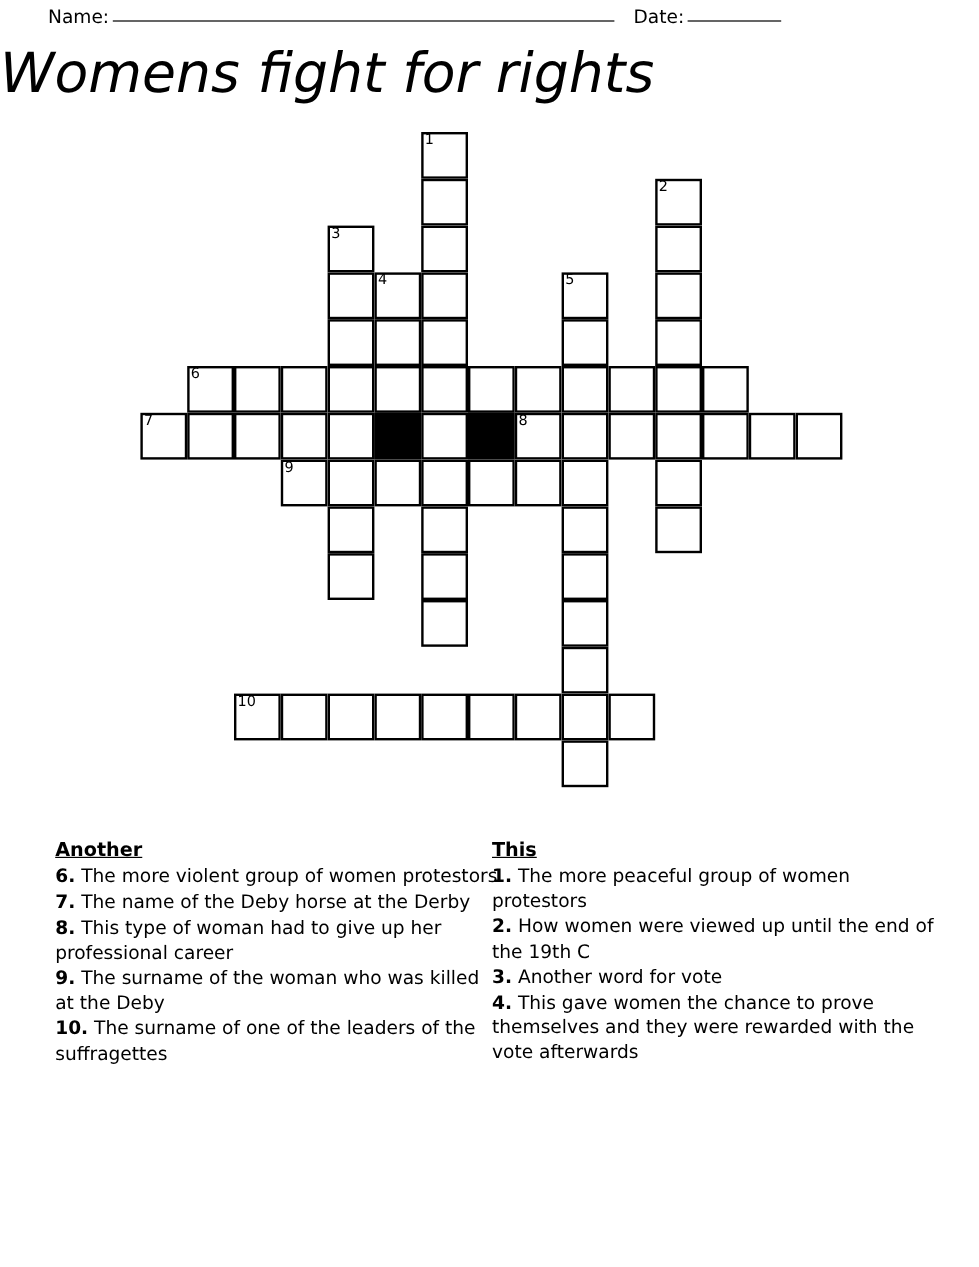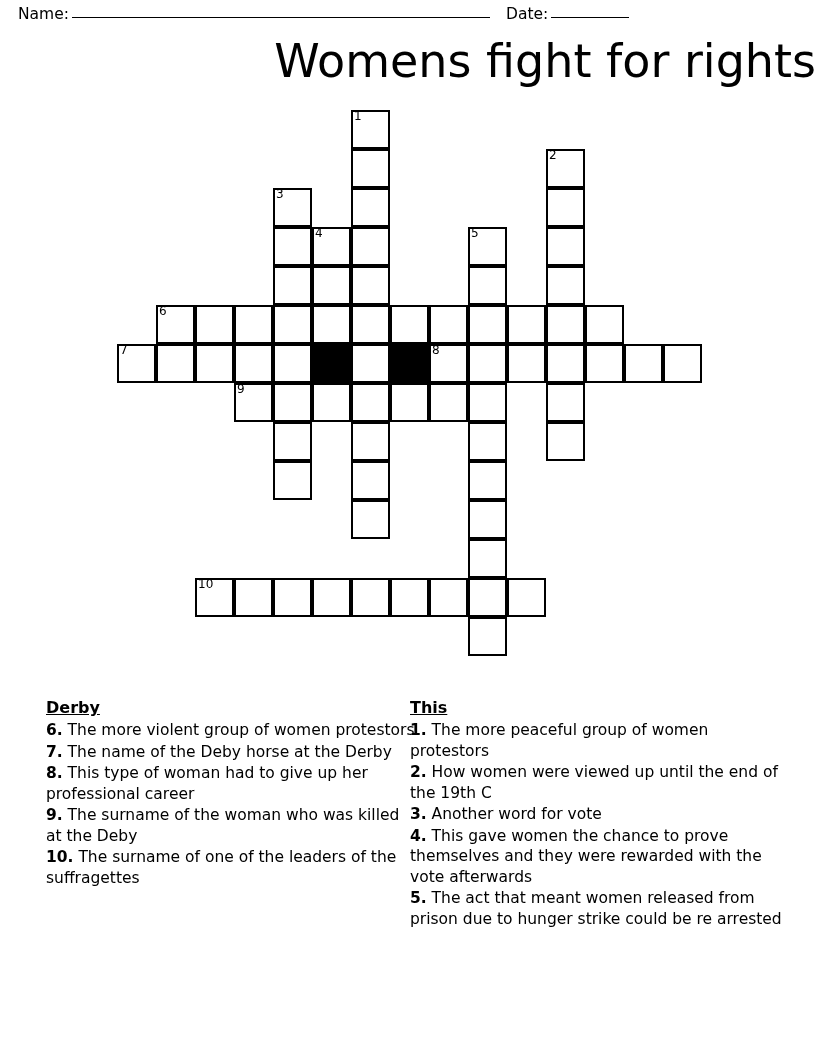--- a/index.html
+++ b/index.html
@@ -9,21 +9,21 @@
     background: #ffffff;
     font-family: "DejaVu Sans", sans-serif;
     color: #000000;
     overflow: hidden;
   }
   .page { position: relative; width: 816px; height: 1056px; }
 
   
   .namebar {
     position: absolute;
-    left: 18px; top: 0px; right: 34px;
+    left: 40px; top: 0px; right: 34px;
     height: 28px;
     display: flex;
     align-items: center;
     font-size: 15.5px;
     white-space: nowrap;
   }
   .namebar .lbl { padding-right: 3px; }
   .rule {
     display: inline-block;
     border-bottom: 1px solid #000;
@@ -32,25 +32,26 @@
     top: -2px;
   }
   .rule.name { width: 418px; }
   .rule.date { width: 78px; }
   .namebar .gap { width: 16px; }
 
   
   .title {
     position: absolute;
     left: 0; right: 0; top: 34px;
-    text-align: right;
+    text-align: left;
     font-size: 46px;
     font-weight: 400;
     letter-spacing: 0px;
     font-family: "DejaVu Sans", sans-serif;
+    font-style: italic;
   }
 
   
   .grid {
     position: absolute;
     left: 0; top: 0;
     width: 816px; height: 700px;
   }
   .cell {
     position: absolute;
@@ -200,34 +201,33 @@
       <div class="cell" style="left: 351px; top: 578px;"></div>
       <div class="cell" style="left: 390px; top: 578px;"></div>
       <div class="cell" style="left: 429px; top: 578px;"></div>
       <div class="cell" style="left: 468px; top: 578px;"></div>
       <div class="cell" style="left: 507px; top: 578px;"></div>
       <div class="cell" style="left: 468px; top: 617px;"></div>
     </div>
 
   <div class="clues">
     <div class="col across">
-      <h3>Derby</h3>
+      <h3>Another</h3>
       <div id="across-list">
           <p class="clue"><span class="n">6.</span><span> The more violent group of women protestors</span></p>
           <p class="clue"><span class="n">7.</span><span> The name of the Deby horse at the Derby</span></p>
           <p class="clue"><span class="n">8.</span><span> This type of woman had to give up her professional career</span></p>
           <p class="clue"><span class="n">9.</span><span> The surname of the woman who was killed at the Deby</span></p>
           <p class="clue"><span class="n">10.</span><span> The surname of one of the leaders of the suffragettes</span></p>
         </div>
     </div>
     <div class="col down">
       <h3>This</h3>
       <div id="down-list">
           <p class="clue"><span class="n">1.</span><span> The more peaceful group of women protestors</span></p>
           <p class="clue"><span class="n">2.</span><span> How women were viewed up until the end of the 19th C</span></p>
           <p class="clue"><span class="n">3.</span><span> Another word for vote</span></p>
           <p class="clue"><span class="n">4.</span><span> This gave women the chance to prove themselves and they were rewarded with the vote afterwards</span></p>
-          <p class="clue"><span class="n">5.</span><span> The act that meant women released from prison due to hunger strike could be re arrested</span></p>
         </div>
     </div>
   </div>
 
 </div>
 
 </body></html>

